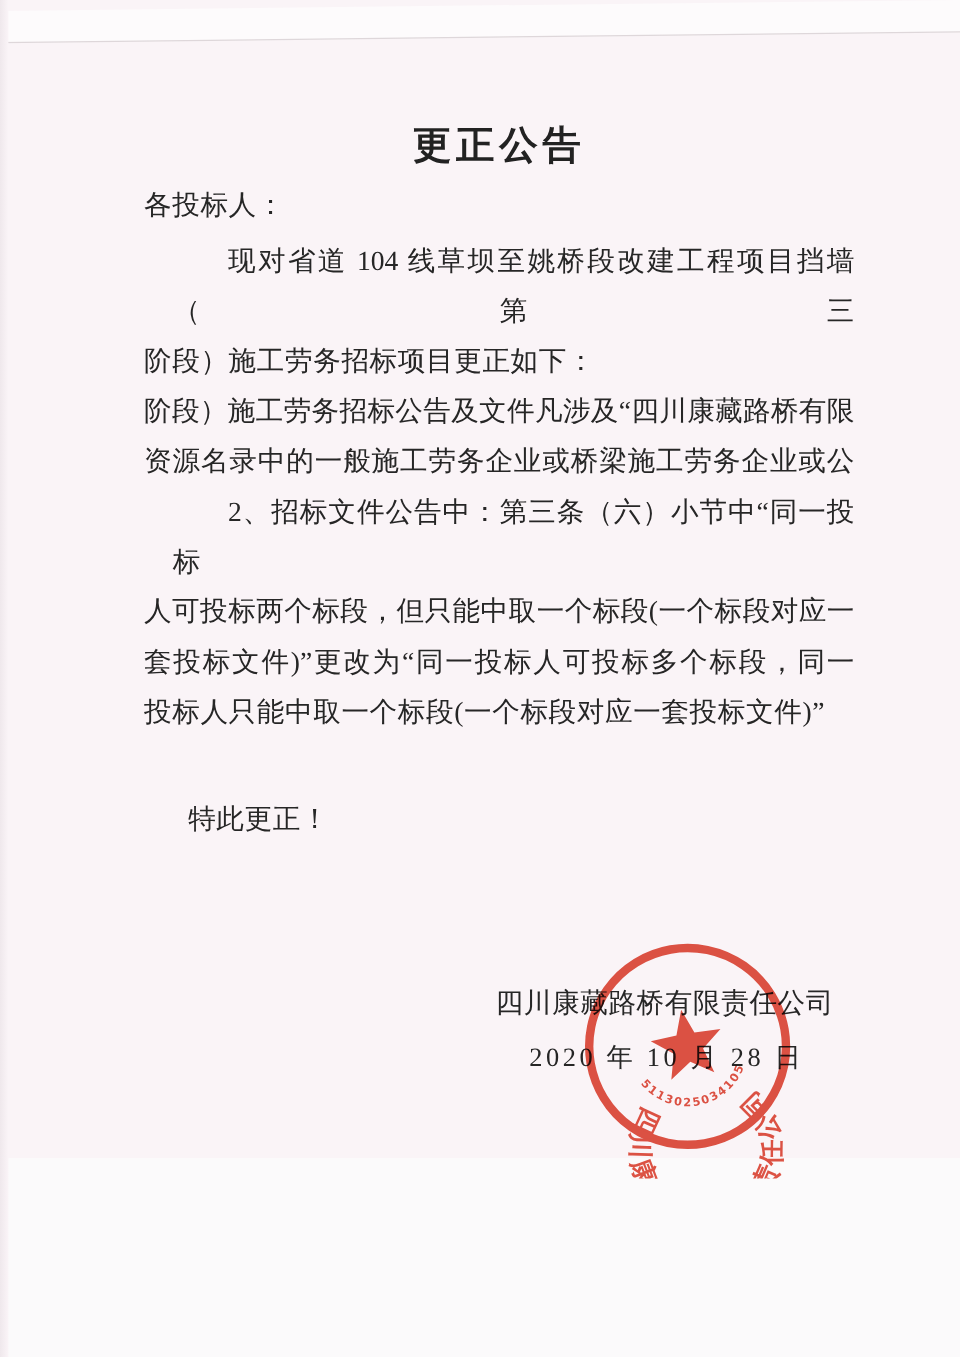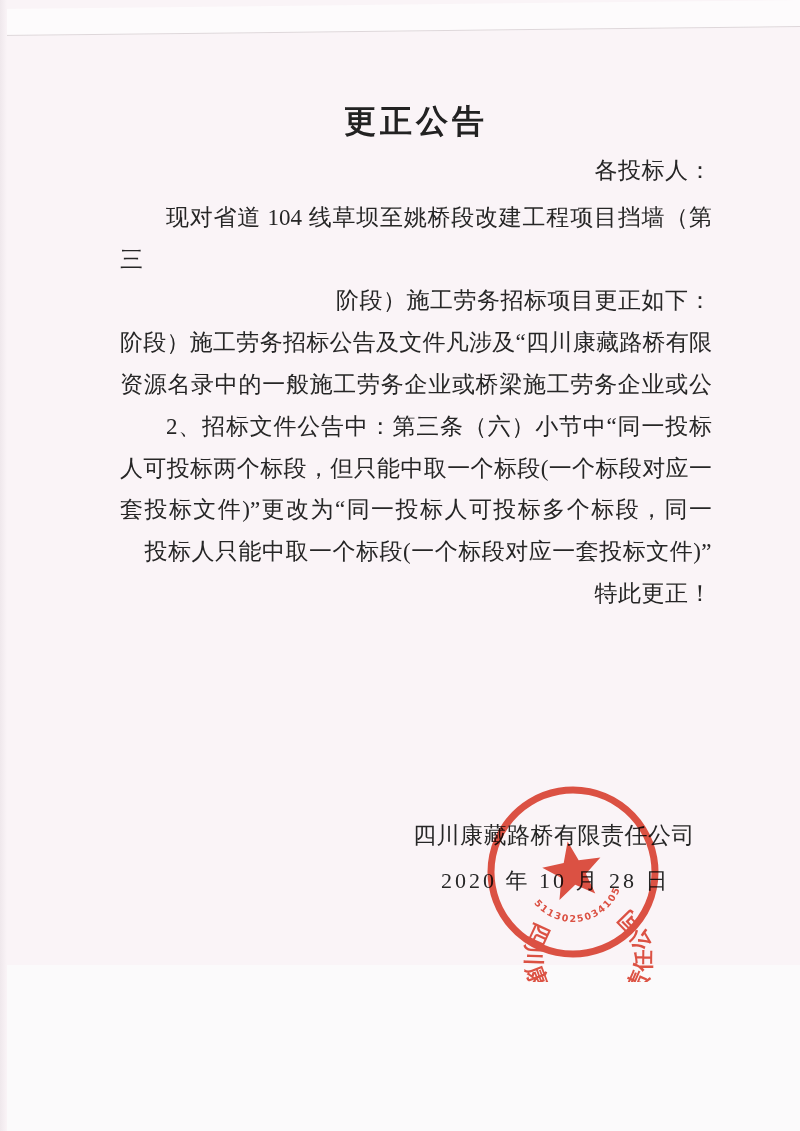--- a/index.html
+++ b/index.html
@@ -40,31 +40,31 @@
     text-align:center;
     letter-spacing:4px;
     color:#222;
   }
   .ln{
     font-size:23px;
     line-height:41.8px;
     white-space:nowrap;
     letter-spacing:0.5px;
     color:#262626;
-    text-align:right;
   }
   .salutation{margin-bottom:5px;}
   .just{
     white-space:normal;
     text-align:justify;
     text-align-last:justify;
     letter-spacing:0;
   }
-  .indent{text-indent:2em;}
+  .indent{text-indent:2em;margin-left:24px;}
   .closing{
+    margin-top:47px;
     text-indent:1.6em;
   }
   .sig-company{
     position:absolute;left:413px;top:820px;
     font-size:23px;letter-spacing:0.5px;color:#262626;z-index:1;
   }
   .sig-date{
     position:absolute;left:441px;top:866px;
     font-size:22px;letter-spacing:3px;color:#262626;z-index:1;
   }

